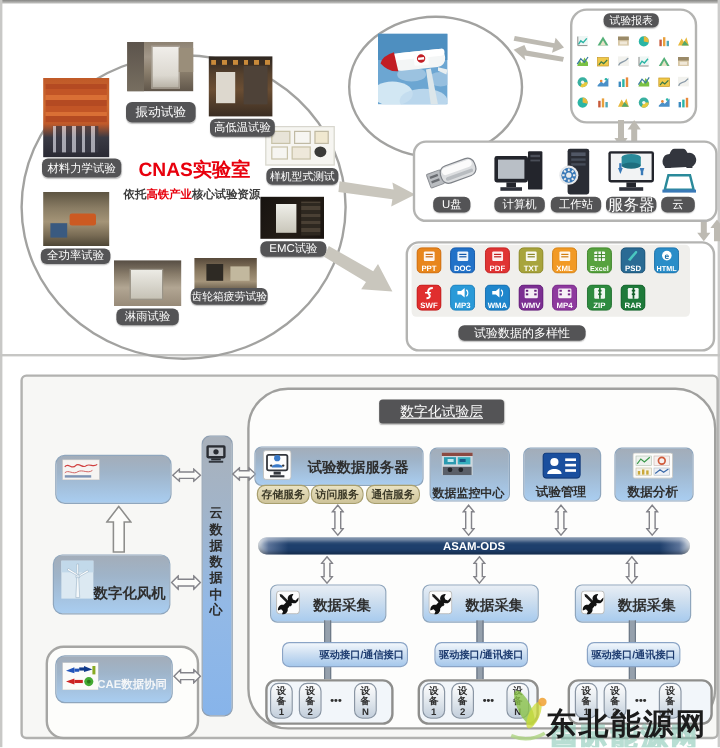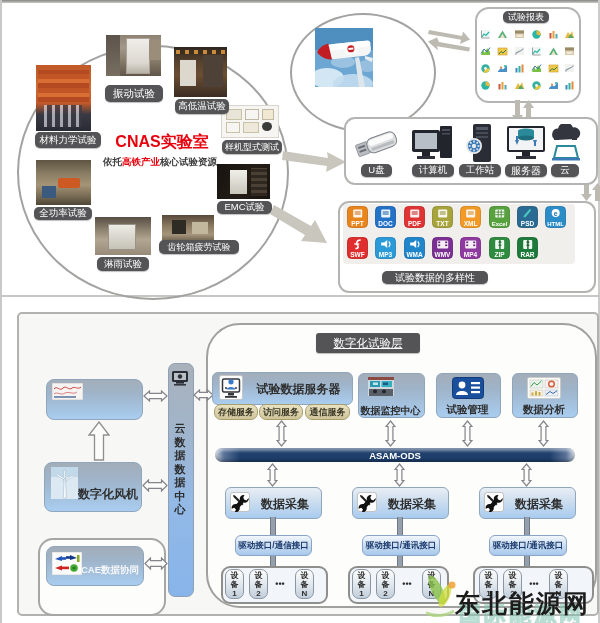--- a/index.html
+++ b/index.html
@@ -68,21 +68,21 @@
 </g>
 <path d="M50,28 L58,30 L57,34 L50,31 Z" fill="#e8eef0"></path>
 <path d="M44,29 L50,59 L44,59 L40,30 Z" fill="#dce6ea"></path>
 </svg>
 <div class="lbl" style="left:105px;top:85px;width:58px;height:17px;font-size:10.5px;">振动试验</div>
 <div class="lbl" style="left:175px;top:99px;width:54px;height:15px;font-size:9.5px;">高低温试验</div>
 <div class="lbl" style="left:35px;top:132px;width:66px;height:16px;font-size:9.5px;">材料力学试验</div>
 <div class="lbl" style="left:222px;top:140px;width:60px;height:14px;font-size:9px;">样机型式测试</div>
 <div class="lbl" style="left:217px;top:201px;width:55px;height:13px;font-size:9.5px;">EMC试验</div>
 <div class="lbl" style="left:34px;top:207px;width:58px;height:13px;font-size:9.5px;">全功率试验</div>
-<div class="lbl" style="left:159px;top:240px;width:80px;height:14px;font-size:9px;">齿轮箱疲劳试验</div>
+<div class="lbl" style="left:159px;top:240px;width:64px;height:14px;font-size:9px;">齿轮箱疲劳试验</div>
 <div class="lbl" style="left:97px;top:257px;width:52px;height:14px;font-size:9.5px;">淋雨试验</div>
 <div class="abs" style="left:100px;top:156px;width:120px;text-align:center;font-size:9.5px;font-weight:bold;color:#3c3c3c;">依托<span style="color:#e8000d;">高铁产业</span>核心试验资源</div>
 <div class="abs" style="left:112px;top:132px;width:100px;text-align:center;font-size:16px;font-weight:bold;color:#e8000d;letter-spacing:0px;">CNAS实验室</div>
 <div class="abs" style="left:475px;top:7px;width:102px;height:92px;border:2px solid #b4b4b2;border-radius:14px;background:#fff;"></div>
 <div class="lbl" style="left:503px;top:11px;width:46px;height:12px;font-size:9px;">试验报表</div>
 <svg class="abs" style="left:480px;top:29px;" width="11" height="11" viewBox="0 0 11 11">
       <rect x="1" y="1" width="9" height="8" fill="#eef6f4"></rect>
       <path d="M2,8 L4,5 L6,6.5 L9,3" stroke="#2ab5a5" stroke-width="1.2" fill="none"></path>
       <path d="M1.5,1.5 L1.5,9 L9.5,9" stroke="#8a8a88" stroke-width="0.8" fill="none"></path>
     </svg>
@@ -259,21 +259,21 @@
 <svg class="abs" style="left:548px;top:124px;" width="36" height="40" viewBox="0 0 36 40">
 <path d="M8,16 a6,6 0 0 1 2,-11.6 a8,8 0 0 1 15,-1 a6,6 0 0 1 3,11.6 Z" fill="#33363e"></path>
 <rect x="6" y="10" width="5" height="6" fill="#33363e"></rect>
       <rect x="24" y="10" width="5" height="6" fill="#33363e"></rect>
 <path d="M9,22 L27,22 L30,34 L6,34 Z" fill="none" stroke="#2a8a9a" stroke-width="2"></path>
 <rect x="4" y="34" width="28" height="2.5" fill="#3a7ab8"></rect>
 </svg>
 <div class="lbl" style="left:361px;top:164px;width:31px;height:13px;font-size:9.5px;">U盘</div>
 <div class="lbl" style="left:412px;top:164px;width:42px;height:13px;font-size:9.5px;">计算机</div>
 <div class="lbl" style="left:459px;top:164px;width:42px;height:13px;font-size:9.5px;">工作站</div>
-<div class="lbl" style="left:505px;top:164px;width:42px;height:13px;font-size:10px;">服务器</div>
+<div class="lbl" style="left:505px;top:164px;width:42px;height:13px;font-size:13px;">服务器</div>
 <div class="lbl" style="left:551px;top:164px;width:28px;height:13px;font-size:9.5px;">云</div>
 <div class="abs" style="left:338px;top:201px;width:254px;height:88px;border:2px solid #b4b4b2;border-radius:11px;background:#fff;"></div>
 <div class="abs" style="left:343px;top:204px;width:232px;height:60px;background:#f0efec;border-radius:4px;"></div>
 <svg class="abs" style="left:347px;top:206px;" width="21" height="22" viewBox="0 0 21 22">
       <rect x="0.5" y="0.5" width="20" height="21" rx="4" fill="#e8861c" stroke="#c96a10" stroke-width="0.8"></rect>
       <g transform="translate(0.2,0.5)">
         <rect x="6" y="3" width="9" height="8" rx="1" fill="#fff" opacity="0.92"></rect>
         <rect x="7.5" y="5" width="6" height="1" fill="#c96a10"></rect>
         <rect x="7.5" y="7" width="6" height="1" fill="#c96a10"></rect>
       </g>
@@ -553,21 +553,21 @@
 <svg class="abs" style="left:230px;top:492px;" width="20" height="20" viewBox="0 0 20 20">
 <rect x="0.5" y="0.5" width="19" height="19" rx="2.5" fill="#fdfdfd" stroke="#b8b8b6" stroke-width="0.8"></rect>
 <g transform="translate(1,0.5)">
 <path d="M4,3 L12.5,11.5 L11,13 L2.5,4.5 L2,2.5 Z" fill="#1c1c1c"></path>
 <path d="M13.5,2.5 a4,4 0 0 0 -4.5,5.3 L5.5,11.5 a4,4 0 0 0 -4.8,4.8 l2.6,-1 1.6,1.6 -1,2.6 a4,4 0 0 0 4.8,-4.8 L12.4,10 a4,4 0 0 0 5.3,-4.5 l-2.4,2.4 -2.2,-0.8 -0.8,-2.2 Z" fill="#111"></path>
 </g>
     </svg>
 <div class="abs dtxt" style="left:253px;top:496px;width:64px;font-size:12px;text-align:center;">数据采集</div>
 <div class="abs" style="left:270px;top:517px;width:4px;height:18px;background:#95a0ac;border-left:1px solid #6e7a88;border-right:1px solid #6e7a88;"></div>
 <div class="abs" style="left:270px;top:554px;width:4px;height:12px;background:#95a0ac;border-left:1px solid #6e7a88;border-right:1px solid #6e7a88;"></div>
-<div class="abs" style="left:235px;top:535px;width:75px;height:19px;border:1px solid #8aa4c6;border-radius:6px;background:linear-gradient(180deg,#f2f7fc 0%,#cfe0f2 45%,#a6c8ec 100%);display:flex;align-items:center;justify-content:center;font-size:8.5px;font-weight:bold;color:#1c3a6e;white-space:nowrap;">驱动接口/通信接口</div>
+<div class="abs" style="left:235px;top:535px;width:75px;height:19px;border:1px solid #8aa4c6;border-radius:6px;background:linear-gradient(180deg,#f2f7fc 0%,#cfe0f2 45%,#a6c8ec 100%);display:flex;align-items:center;justify-content:center;font-size:8.5px;font-weight:bold;color:#1c3a6e;white-space:nowrap;padding-left:28px;">驱动接口/通信接口</div>
 <div class="bluebox" style="left:352px;top:487px;width:95px;height:30px;border-radius:6px;background:linear-gradient(180deg,#e8eef5 0%,#cfdfef 40%,#a8cbee 100%);"></div>
 <svg class="abs" style="left:357px;top:492px;" width="20" height="20" viewBox="0 0 20 20">
 <rect x="0.5" y="0.5" width="19" height="19" rx="2.5" fill="#fdfdfd" stroke="#b8b8b6" stroke-width="0.8"></rect>
 <g transform="translate(1,0.5)">
 <path d="M4,3 L12.5,11.5 L11,13 L2.5,4.5 L2,2.5 Z" fill="#1c1c1c"></path>
 <path d="M13.5,2.5 a4,4 0 0 0 -4.5,5.3 L5.5,11.5 a4,4 0 0 0 -4.8,4.8 l2.6,-1 1.6,1.6 -1,2.6 a4,4 0 0 0 4.8,-4.8 L12.4,10 a4,4 0 0 0 5.3,-4.5 l-2.4,2.4 -2.2,-0.8 -0.8,-2.2 Z" fill="#111"></path>
 </g>
     </svg>
 <div class="abs dtxt" style="left:380px;top:496px;width:64px;font-size:12px;text-align:center;">数据采集</div>
 <div class="abs" style="left:397px;top:517px;width:4px;height:18px;background:#95a0ac;border-left:1px solid #6e7a88;border-right:1px solid #6e7a88;"></div>

